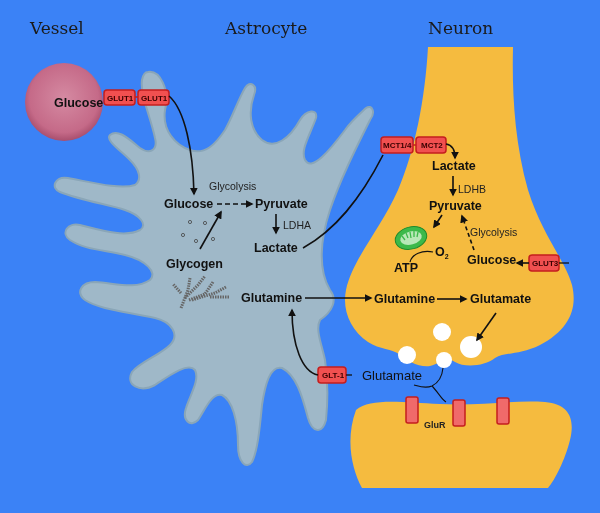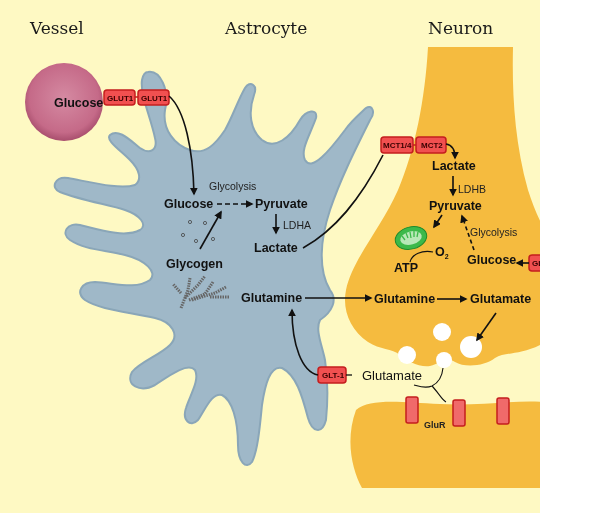--- a/index.html
+++ b/index.html
@@ -1,16 +1,16 @@
 <!DOCTYPE html>
 <html><head>
 <meta charset="utf-8">
 <style>
   html, body { margin: 0; padding: 0; background: #ffffff; }
-  #stage { position: relative; width: 540px; height: 513px; overflow: hidden; background: #fef9c3; }
+  #stage { position: relative; width: 600px; height: 513px; overflow: hidden; background: #3b82f6; }
   svg { position: absolute; left: 0; top: 0; }
   .title { font-family: "DejaVu Serif", "Liberation Serif", serif; font-size: 17px; fill: #1a1a1a; }
   .lbl { font-family: "Liberation Sans", sans-serif; font-weight: bold; font-size: 12.5px; fill: #111; }
   .lbl-sm { font-family: "Liberation Sans", sans-serif; font-size: 10.5px; fill: #222; }
   .tp { font-family: "Liberation Sans", sans-serif; font-weight: bold; font-size: 8px; fill: #3a0000; }
   .arrow { stroke: #111; stroke-width: 1.6; fill: none; }
 </style>
 </head>
 <body>
 

